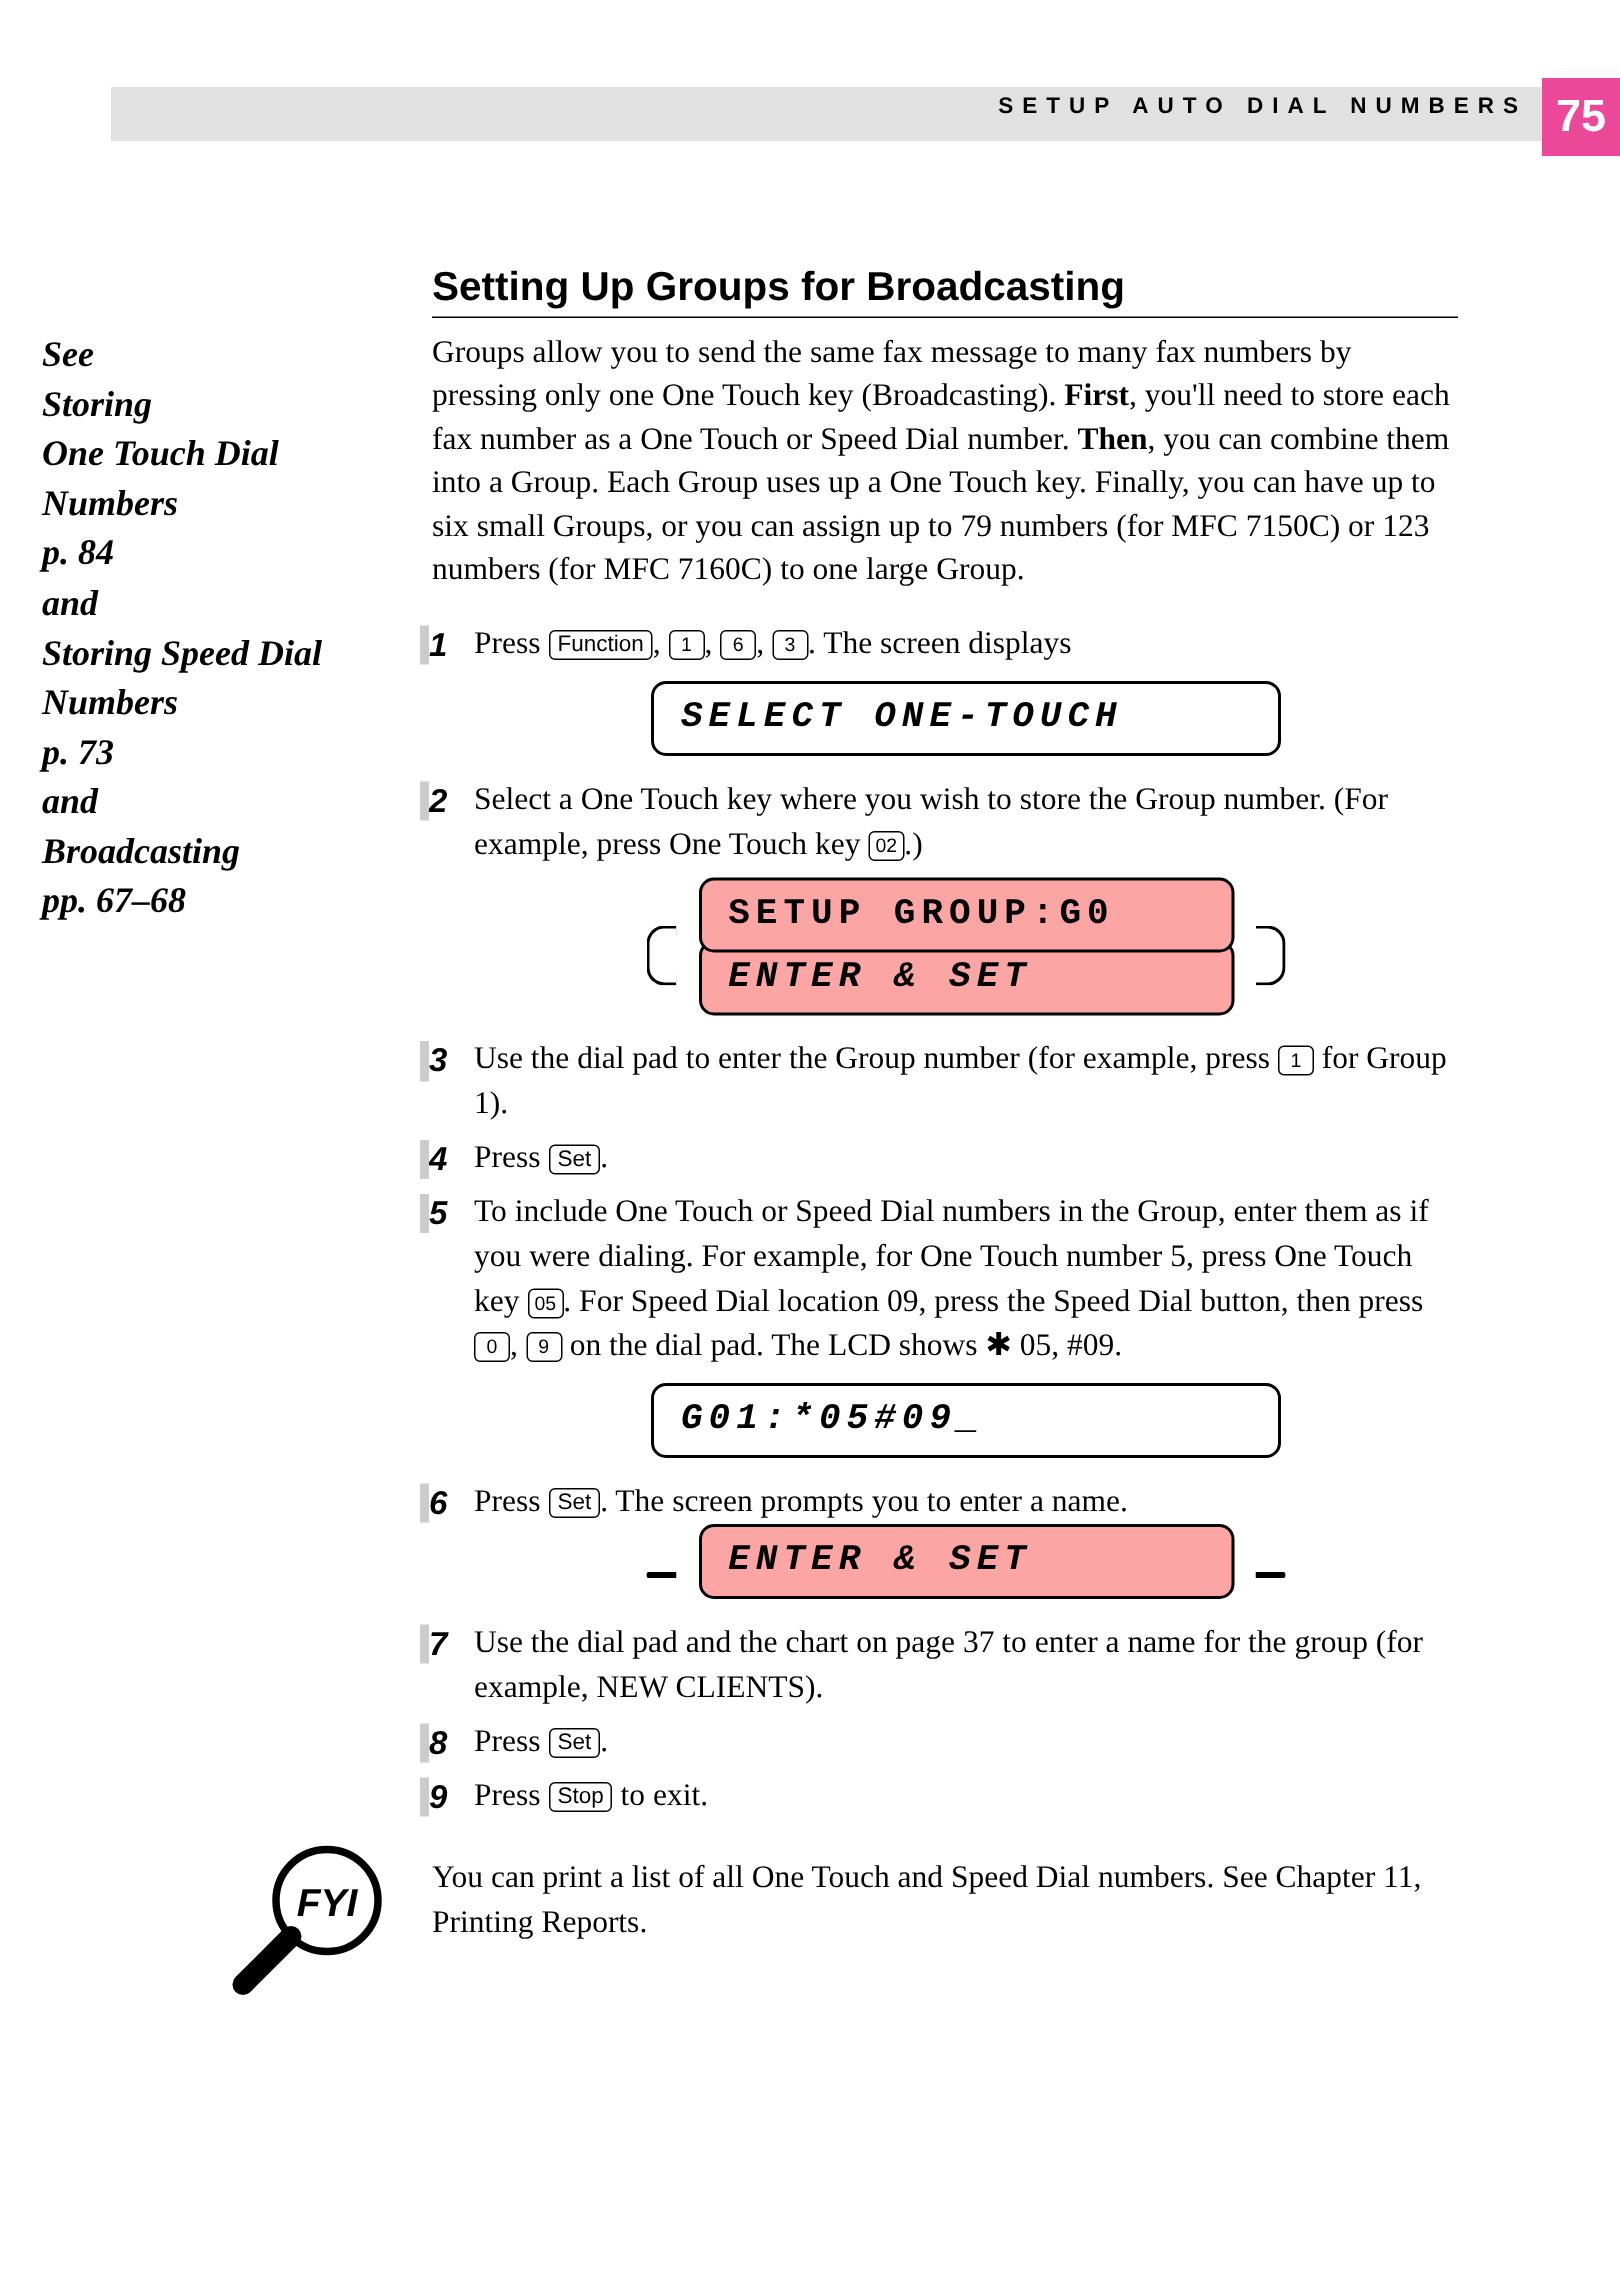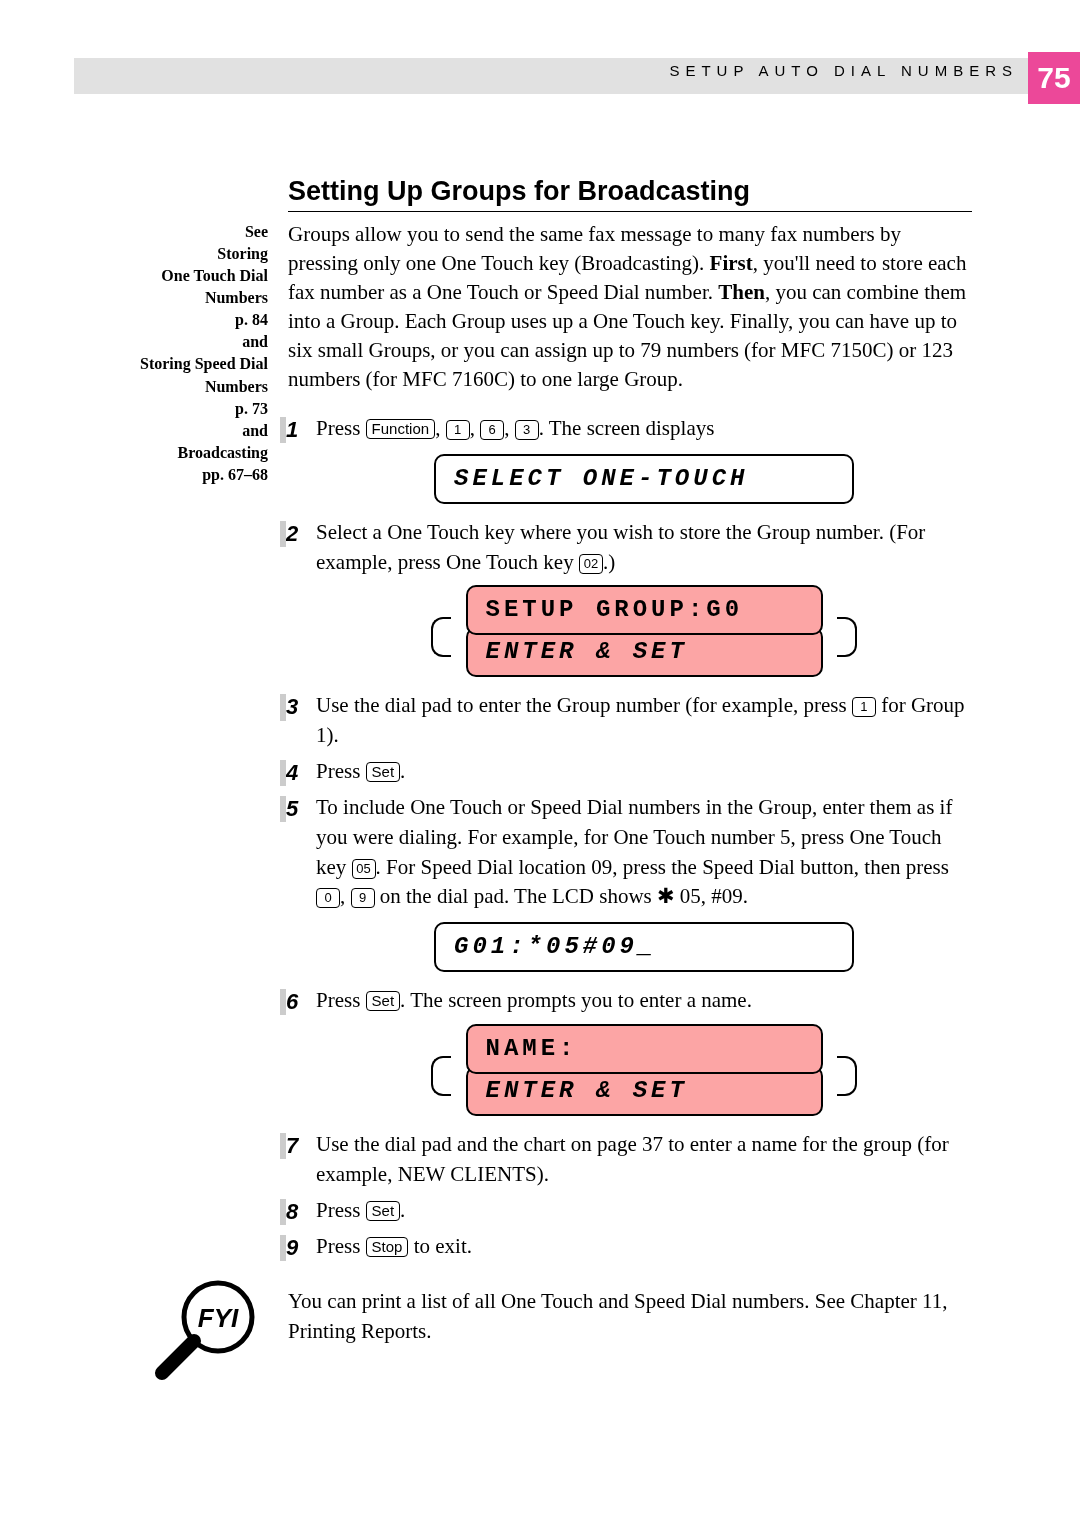--- a/index.html
+++ b/index.html
@@ -38,35 +38,36 @@
     justify-content: center;
   }
   .running-title {
     position: absolute;
     right: 62px;
     top: 62px;
     font-family: Arial, Helvetica, sans-serif;
     font-size: 15px;
     letter-spacing: 6px;
     color: #000;
-    font-weight: 400;
+    font-weight: 700;
   }
   .content {
     position: relative;
     margin: 80px 108px 40px 108px;
   }
   .sidebar {
     position: absolute;
     left: -80px;
     top: 45px;
     width: 240px;
-    text-align: right;
+    text-align: left;
+    font-style: italic;
     font-family: "Times New Roman", Times, serif;
     font-weight: 700;
-    font-size: 16px;
+    font-size: 24px;
     line-height: 1.38;
   }
   .maincol {
     margin-left: 180px;
   }
   h2.section-title {
     font-family: Arial, Helvetica, sans-serif;
     font-size: 27px;
     font-weight: 700;
     margin: 0 0 4px 0;
@@ -263,21 +264,20 @@
         <span>To include One Touch or Speed Dial numbers in the Group, enter them as if you were dialing. For example, for One Touch number 5, press One Touch key </span><span class="keycap sm">05</span><span>. For Speed Dial location 09, press the Speed Dial button, then press </span><span class="keycap sm">0</span><span>, </span><span class="keycap sm">9</span><span> on the dial pad. The LCD shows </span><span>✱</span><span> 05, #09.</span>
         <span class="lcd">G01:*05#09_</span>
       </li>
 
       <li>
         <span class="step-num">6</span>
         <span>Press </span><span class="keycap">Set</span><span>.  The screen prompts you to enter a name.</span>
         <div class="lcd-stack">
           <div class="conn-left"></div>
           <div class="conn-right"></div>
-          <div class="lcd-top">NAME:</div>
           <div class="lcd-bot">ENTER &amp; SET</div>
         </div>
       </li>
 
       <li>
         <span class="step-num">7</span>
         <span>Use the dial pad and the chart on page 37 to enter a name for the group (for example, NEW CLIENTS).</span>
       </li>
 
       <li>

